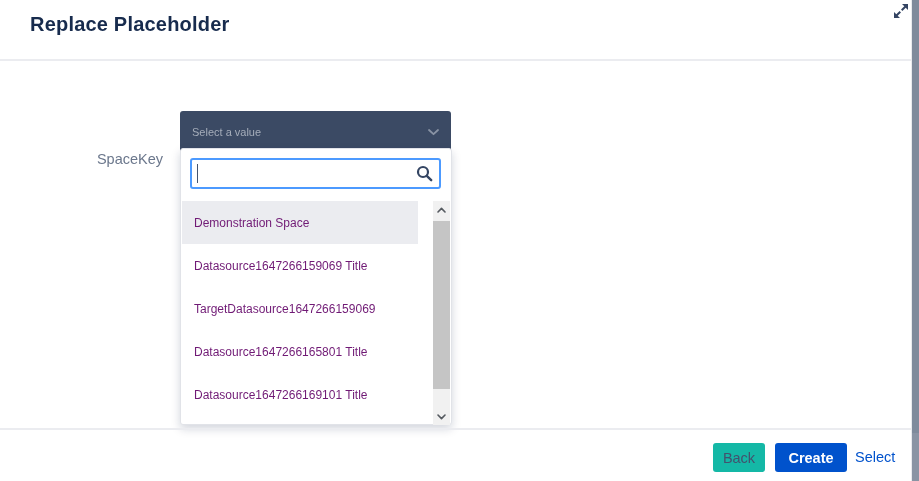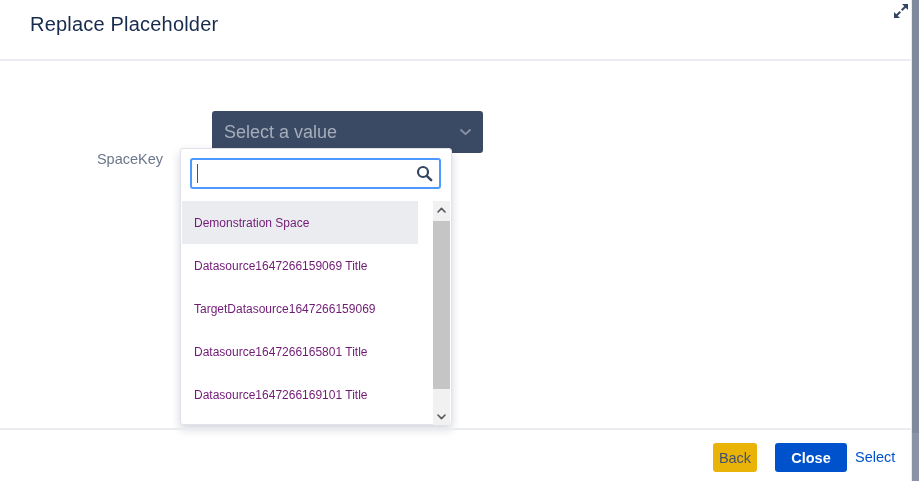--- a/index.html
+++ b/index.html
@@ -5,40 +5,40 @@
   * { margin:0; padding:0; box-sizing:border-box; }
   html,body { background:#fff; }
   .screen {
     position:relative; width:919px; height:481px; background:#ffffff;
     font-family:"Liberation Sans", sans-serif; overflow:hidden;
   }
 
   
   .dialog-title {
     position:absolute; left:30px; top:13px;
-    font-size:20px; font-weight:400; color:#172b4d; letter-spacing:.2px;
+    font-size:20px; font-weight:700; color:#172b4d; letter-spacing:.2px;
   }
   .expand-btn { position:absolute; left:892px; top:2px; width:18px; height:18px; cursor:pointer; }
   .header-divider { position:absolute; left:0; top:59px; width:911px; height:2px; background:#ebecf0; }
 
   
   .page-scrollbar { position:absolute; left:911px; top:0; width:8px; height:481px; background:#e9ebee; }
   .page-scrollbar-thumb { position:absolute; left:1px; top:0; width:7px; height:433px; background:#7f8b9c; }
   .page-scrollbar-track-bottom { position:absolute; left:1px; top:433px; width:7px; height:48px; background:#8a94a4; }
 
   
   .field-label {
     position:absolute; left:90px; top:119px; width:73px; text-align:right;
     font-size:14.5px; color:#6b778c;margin-top:32px;
   }
   .select-btn {
     position:absolute; left:180px; top:111px; width:271px; height:42px;
     background:#3b4a64; border-radius:3px; border:none; cursor:pointer;
     display:flex; align-items:center; padding:0 12px;
-    font-size:18px; color:#a5adba; font-family:"Liberation Sans", sans-serif;margin-left:32px;
+    font-size:11px; color:#a5adba; font-family:"Liberation Sans", sans-serif;
   }
   .select-btn .chev { margin-left:auto; display:flex; align-items:center; }
 
   
   .dropdown-panel {
     position:absolute; left:180px; top:148px; width:272px; height:277px;
     background:#ffffff; border:1px solid #e1e3e8; border-radius:3px;
     box-shadow:0 4px 10px rgba(9,30,66,.18);
   }
   .search-wrap { position:absolute; left:9px; top:9px; width:251px; height:31px; }
@@ -68,21 +68,21 @@
   .sb-btn.down { bottom:0; }
   .sb-thumb { position:absolute; left:0; top:20px; width:17px; height:168px; background:#c5c5c5; cursor:pointer; }
 
   
   .footer-divider { position:absolute; left:0; top:428px; width:911px; height:2px; background:#ebecf0; }
   .btn {
     position:absolute; top:443px; height:29px; border:none; border-radius:3px;
     font-size:14.5px; font-family:"Liberation Sans", sans-serif; cursor:pointer;
     display:flex; align-items:center; justify-content:center;
   }
-  .btn-back { left:713px; width:44px; background:#eab308; color:#42526e; }
+  .btn-back { left:713px; width:52px; background:#14b8a6; color:#42526e; }
   .btn-create { left:775px; width:72px; background:#0052cc; color:#ffffff; font-weight:bold; }
   .link-close {
     position:absolute; left:855px; top:449px; font-size:14.5px; color:#0052cc;
     text-decoration:none; cursor:pointer;
   }
 </style>
 </head>
 <body>
 
 <div class="screen">
@@ -142,16 +142,16 @@
         <svg width="9" height="6" viewBox="0 0 9 6">
           <path d="M1 1 L4.5 4.6 L8 1" fill="none" stroke="#555a60" stroke-width="1.6" stroke-linecap="round" stroke-linejoin="round"></path>
         </svg>
       </div>
     </div>
 
   </div>
 
   <div class="footer-divider"></div>
   <button class="btn btn-back">Back</button>
-  <button class="btn btn-create">Close</button>
+  <button class="btn btn-create">Create</button>
   <a class="link-close">Select</a>
 
 </div>
 
 </body></html>

